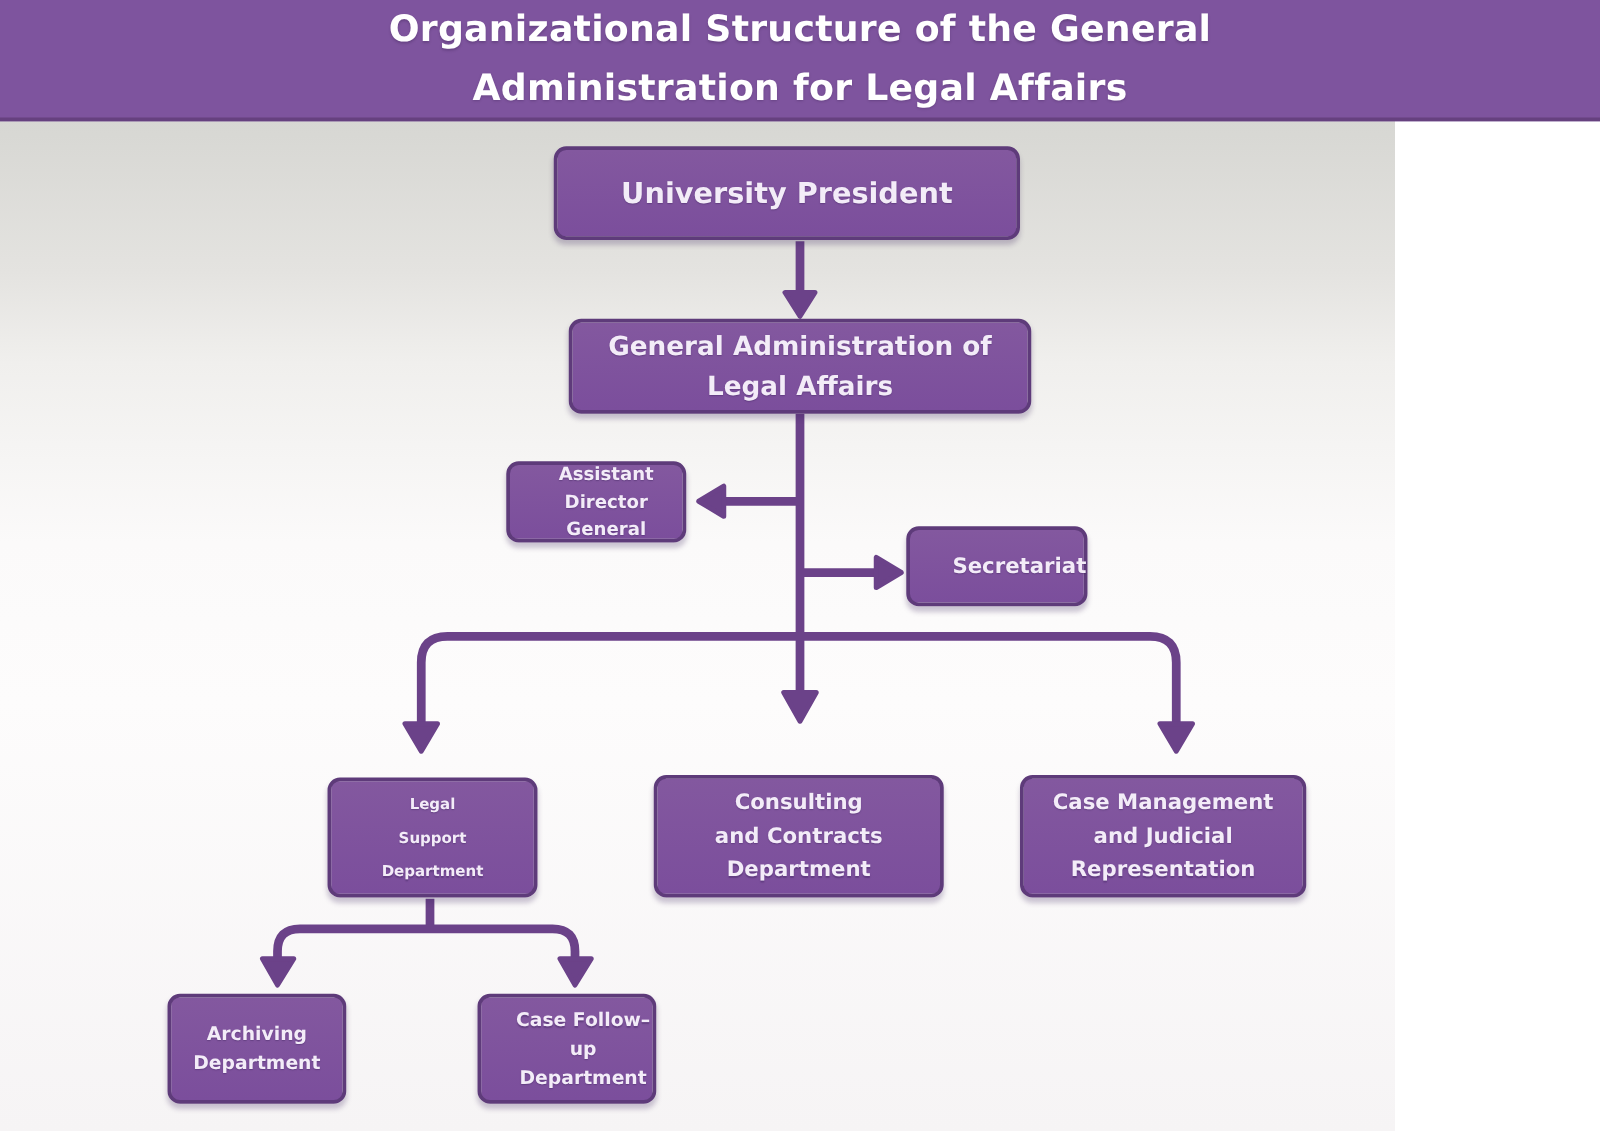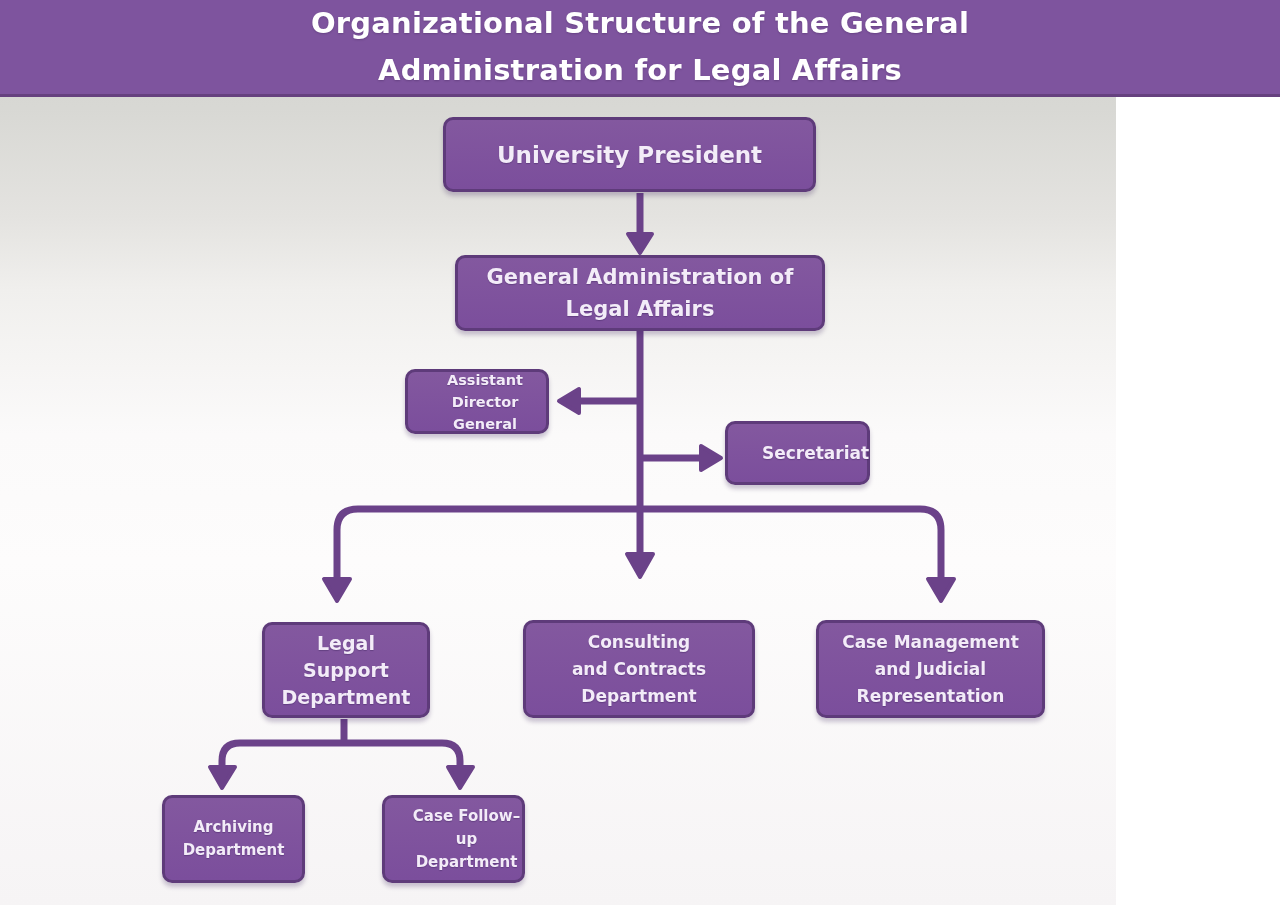--- a/index.html
+++ b/index.html
@@ -54,24 +54,24 @@
     display:flex;align-items:center;justify-content:center;
     text-align:center;white-space:pre-line;
     font-weight:700;
     box-shadow:0 4px 4px rgba(60,35,90,0.25);
     text-shadow:0 1px 1px rgba(50,25,80,0.35);
   }
   .n-president   {left:443px;top:117px;width:373px;height:75px;font-size:23px;}
   .n-admin       {left:455px;top:255px;width:370px;height:76px;font-size:21px;line-height:32px;}
   .n-assistant   {left:405px;top:369px;width:144px;height:65px;font-size:14.5px;line-height:22px;padding-left:16px;}
   .n-secretariat {left:725px;top:421px;width:145px;height:64px;font-size:17px;padding-left:36px;}
-  .n-legal       {left:262px;top:622px;width:168px;height:96px;font-size:19px;line-height:27px;}
+  .n-legal       {left:262px;top:622px;width:168px;height:96px;font-size:12px;line-height:27px;}
   .n-consulting  {left:523px;top:620px;width:232px;height:98px;font-size:17px;line-height:27px;}
   .n-casemgmt    {left:816px;top:620px;width:229px;height:98px;font-size:17px;line-height:27px;}
-  .n-archiving   {left:162px;top:795px;width:143px;height:88px;font-size:15px;line-height:23px;}
+  .n-archiving   {left:134px;top:795px;width:143px;height:88px;font-size:15px;line-height:23px;}
   .n-followup    {left:382px;top:795px;width:143px;height:88px;font-size:15px;line-height:23px;padding-left:26px;}
 </style>
 </head>
 <body>
 
 <div class="stage">
 
   <div class="banner">
     <div class="banner-title">Organizational Structure of the General
 Administration for Legal Affairs</div>

